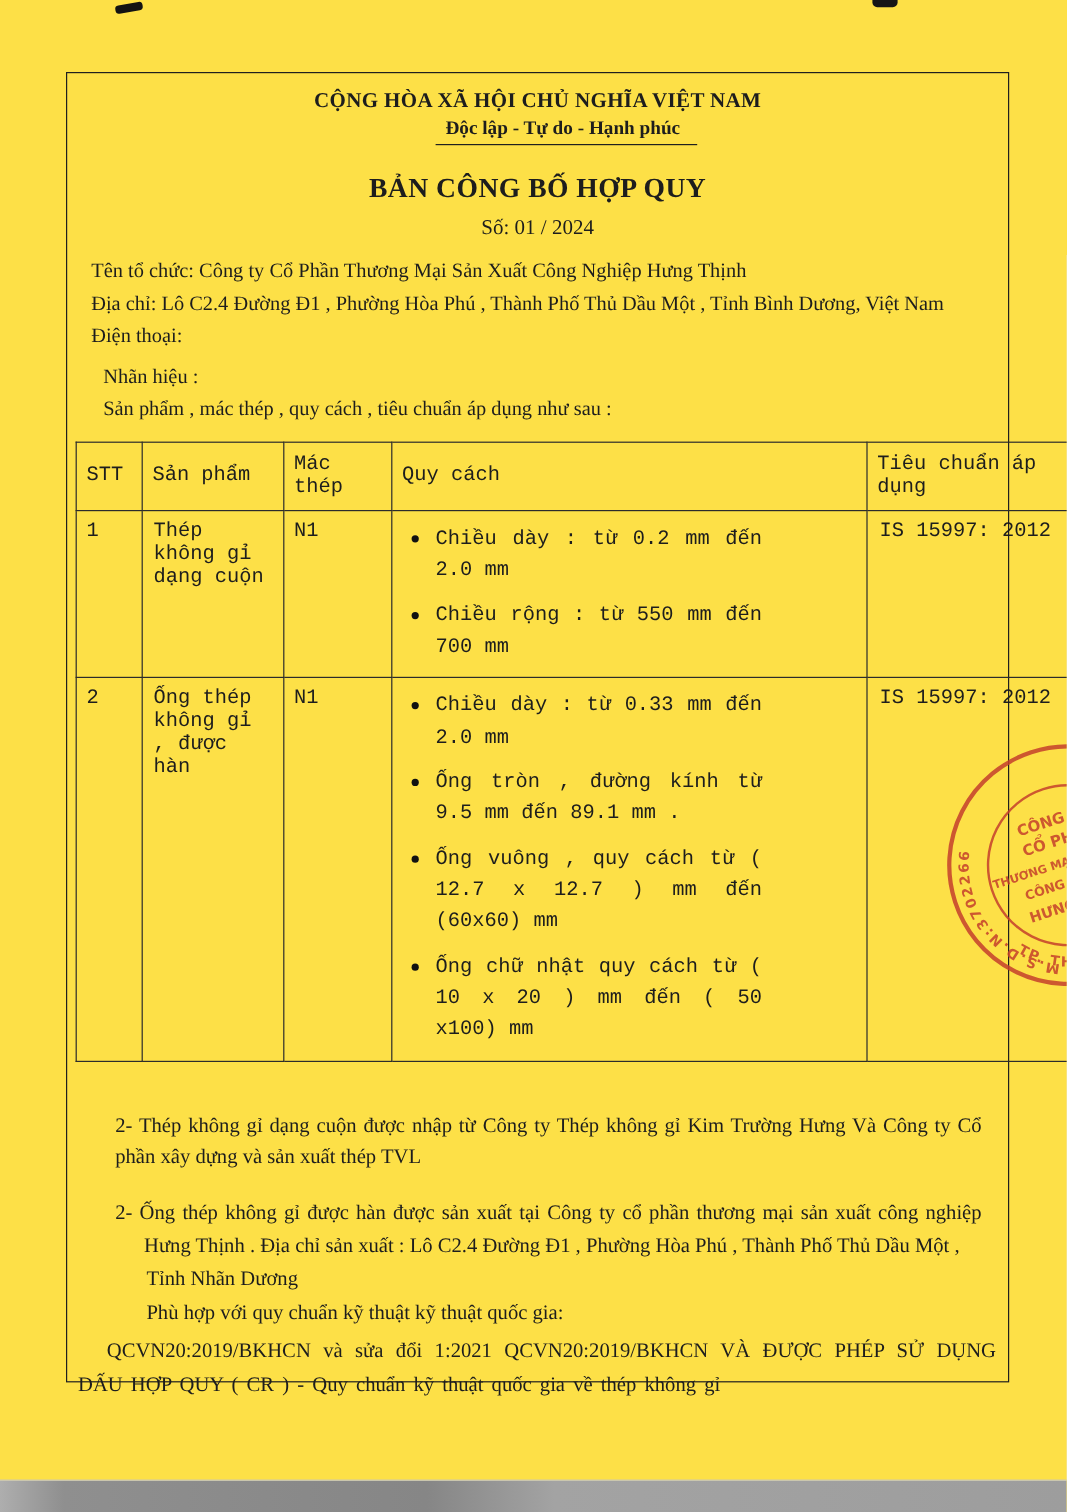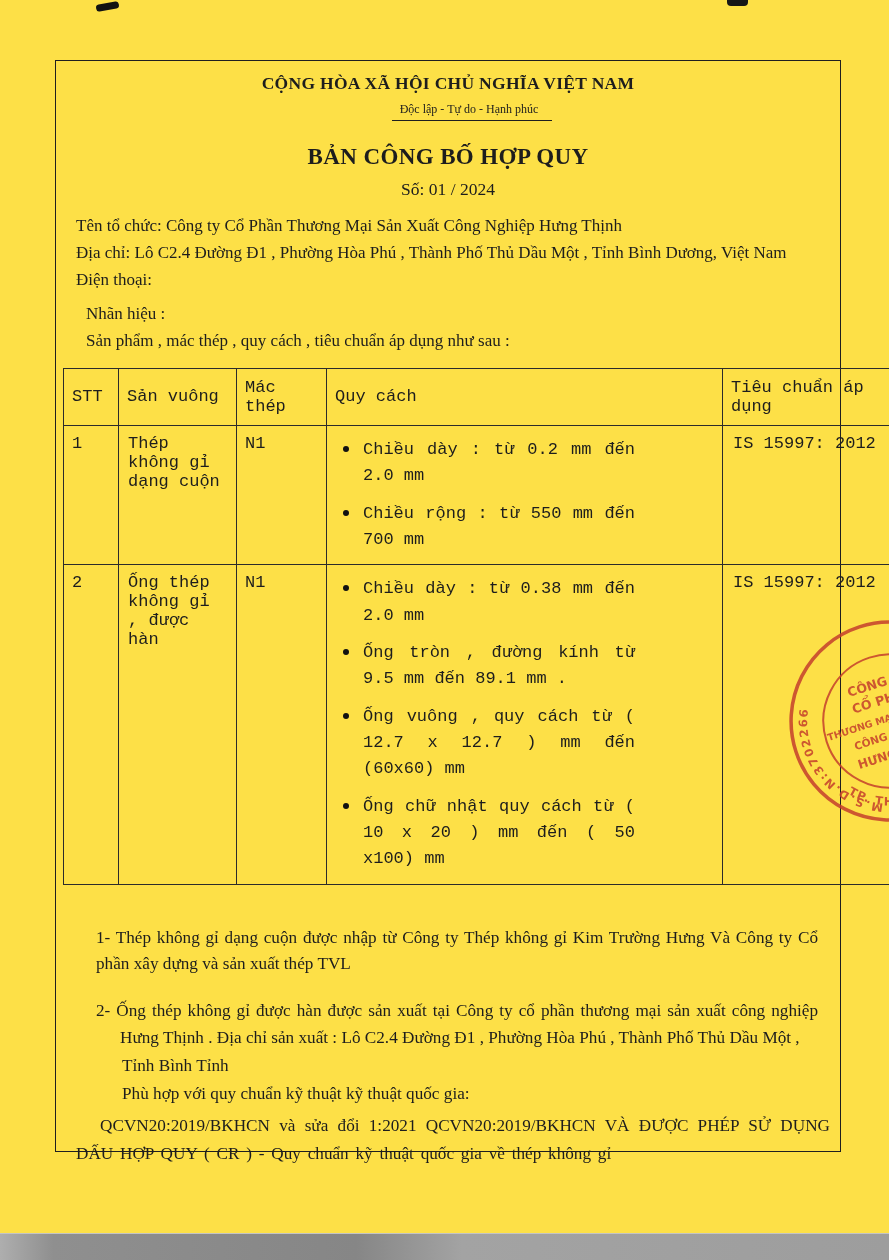--- a/index.html
+++ b/index.html
@@ -23,21 +23,21 @@
     border-top:1px solid #c4c4c4;
     background:linear-gradient(90deg,#aeaeae 0%,#8f8f8f 6%,#868686 40%,#a3a3a3 52%,#9d9d9d 100%);
   }
   
   .frame {
     position:absolute; left:55px; top:60px; width:786px; height:1092px;
     border:1.6px solid #1f1f1f; padding-top:12px;
   }
   .nat-title { text-align:center; font-weight:bold; font-size:17.5px; letter-spacing:.3px; }
   .motto-wrap { text-align:center; margin-top:5px; }
-  .motto { display:inline-block; font-weight:normal; font-size:12px;
+  .motto { display:inline-block; font-weight:bold; font-size:16px;
            border-bottom:1.6px solid #1f1f1f; padding:0 14px 3px 8px;margin-left:48px; }
   .doc-title { text-align:center; font-weight:bold; font-size:23px; margin-top:23px; letter-spacing:.4px; }
   .doc-number { text-align:center; font-size:17.5px; margin-top:9px; }
 
   .body-text { margin-top:12px; padding:0 24px 0 20px; font-size:17px; line-height:1.6; }
   .para { margin:0; }
   .indent1 { padding-left:10px; }
   .phone-line { margin-bottom:6px; }
   .product-name { font-weight:bold; }
 
@@ -66,21 +66,21 @@
   .qc-item:last-child { margin-bottom:3px; }
   .dot { position:absolute; left:8px; top:9px; width:6px; height:6px;
          background:#111; border-radius:50%; }
 
   
   .notes { margin-top:40px; padding:0 22px 0 40px; }
   .note { font-size:17.2px; line-height:1.55; text-align:justify; }
   .note-2 { padding-left:24px; text-indent:-24px; margin-top:20px; }
   .province   { padding-left:26px; font-size:17.2px; margin-top:5px; }
   .conformity { padding-left:26px; font-size:17.2px; margin-top:8px; }
-  .regulation { margin:8px 10px 0 20px; text-indent:24px; text-align:justify;
+  .regulation { margin:8px 10px 0 9px; text-indent:24px; text-align:justify;
                 font-size:17.2px; line-height:1.62; word-spacing:2.5px; }
 
   
   .stamp { position:absolute; left:784px; top:615px; opacity:.85; }
   .ring-outer { fill:none; stroke:#c5402c; stroke-width:3.5; }
   .ring-inner { fill:none; stroke:#c5402c; stroke-width:2; }
   .arc-text { fill:#c5402c; font-family:"DejaVu Sans",sans-serif;
               font-size:11.5px; font-weight:bold; letter-spacing:1.5px; }
   .ct { fill:#c5402c; font-family:"DejaVu Sans",sans-serif; font-weight:bold; text-anchor:middle; }
   .l1 { font-size:12.5px; } .l2 { font-size:12.5px; }
@@ -109,21 +109,21 @@
       <p class="para">Địa chỉ: Lô C2.4 Đường Đ1 , Phường Hòa Phú , Thành Phố Thủ Dầu Một , Tỉnh Bình Dương, Việt Nam</p>
       <p class="para phone-line">Điện thoại:</p>
       <p class="para indent1">Nhãn hiệu :</p>
       <p class="para indent1">Sản phẩm , mác thép , quy cách , tiêu chuẩn áp dụng như sau :</p>
     </div>
 
     <table class="spec-table">
       <thead>
         <tr>
           <th class="col-stt">STT</th>
-          <th class="col-sp">Sản vuông</th>
+          <th class="col-sp">Sản phẩm</th>
           <th class="col-mt">Mác thép</th>
           <th class="col-qc">Quy cách</th>
           <th class="col-tc">Tiêu chuẩn áp dụng</th>
         </tr>
       </thead>
       <tbody>
         <tr>
           <td class="c-stt">1</td>
           <td class="c-sp">Thép không gỉ dạng cuộn</td>
           <td class="c-mt">N1</td>
@@ -131,34 +131,34 @@
             <div class="qc-item"><span class="dot"></span><span>Chiều dày : từ 0.2 mm đến 2.0 mm</span></div>
             <div class="qc-item"><span class="dot"></span><span>Chiều rộng : từ 550 mm đến 700 mm</span></div>
           </td>
           <td class="c-tc">IS 15997: 2012</td>
         </tr>
         <tr>
           <td class="c-stt">2</td>
           <td class="c-sp">Ống thép không gỉ , được hàn</td>
           <td class="c-mt">N1</td>
           <td class="c-qc">
-            <div class="qc-item"><span class="dot"></span><span>Chiều dày : từ 0.38 mm đến 2.0 mm</span></div>
+            <div class="qc-item"><span class="dot"></span><span>Chiều dày : từ 0.33 mm đến 2.0 mm</span></div>
             <div class="qc-item"><span class="dot"></span><span>Ống tròn , đường kính từ 9.5 mm đến 89.1 mm .</span></div>
             <div class="qc-item"><span class="dot"></span><span>Ống vuông , quy cách từ ( 12.7 x 12.7 ) mm đến (60x60) mm</span></div>
             <div class="qc-item"><span class="dot"></span><span>Ống chữ nhật quy cách từ ( 10 x 20 ) mm đến ( 50 x100) mm</span></div>
           </td>
           <td class="c-tc">IS 15997: 2012</td>
         </tr>
       </tbody>
     </table>
 
     <div class="notes">
-      <p class="note note-1">1- Thép không gỉ dạng cuộn được nhập từ Công ty Thép không gỉ Kim Trường Hưng Và Công ty Cổ phần xây dựng và sản xuất thép TVL</p>
+      <p class="note note-1">2- Thép không gỉ dạng cuộn được nhập từ Công ty Thép không gỉ Kim Trường Hưng Và Công ty Cổ phần xây dựng và sản xuất thép TVL</p>
       <p class="note note-2">2- Ống thép không gỉ được hàn được sản xuất tại Công ty cổ phần thương mại sản xuất công nghiệp Hưng Thịnh . Địa chỉ sản xuất : Lô C2.4 Đường Đ1 , Phường Hòa Phú , Thành Phố Thủ Dầu Một ,</p>
-      <p class="province">Tỉnh Bình Tỉnh</p>
+      <p class="province">Tỉnh Nhãn Dương</p>
       <p class="conformity">Phù hợp với quy chuẩn kỹ thuật kỹ thuật quốc gia:</p>
     </div>
     <p class="regulation">QCVN20:2019/BKHCN và sửa đổi 1:2021 QCVN20:2019/BKHCN VÀ ĐƯỢC PHÉP SỬ DỤNG DẤU HỢP QUY ( CR ) - Quy chuẩn kỹ thuật quốc gia về thép không gỉ</p>
 
   </div>
 
   <svg class="stamp" viewBox="0 0 210 210" width="212" height="212" xmlns="http://www.w3.org/2000/svg">
     <defs>
       <path id="arcL" d="M 105 187 A 82 82 0 0 1 23 105 A 82 82 0 0 1 105 23"></path>
       <path id="arcB" d="M 33 146 A 82 82 0 0 0 177 146"></path>

